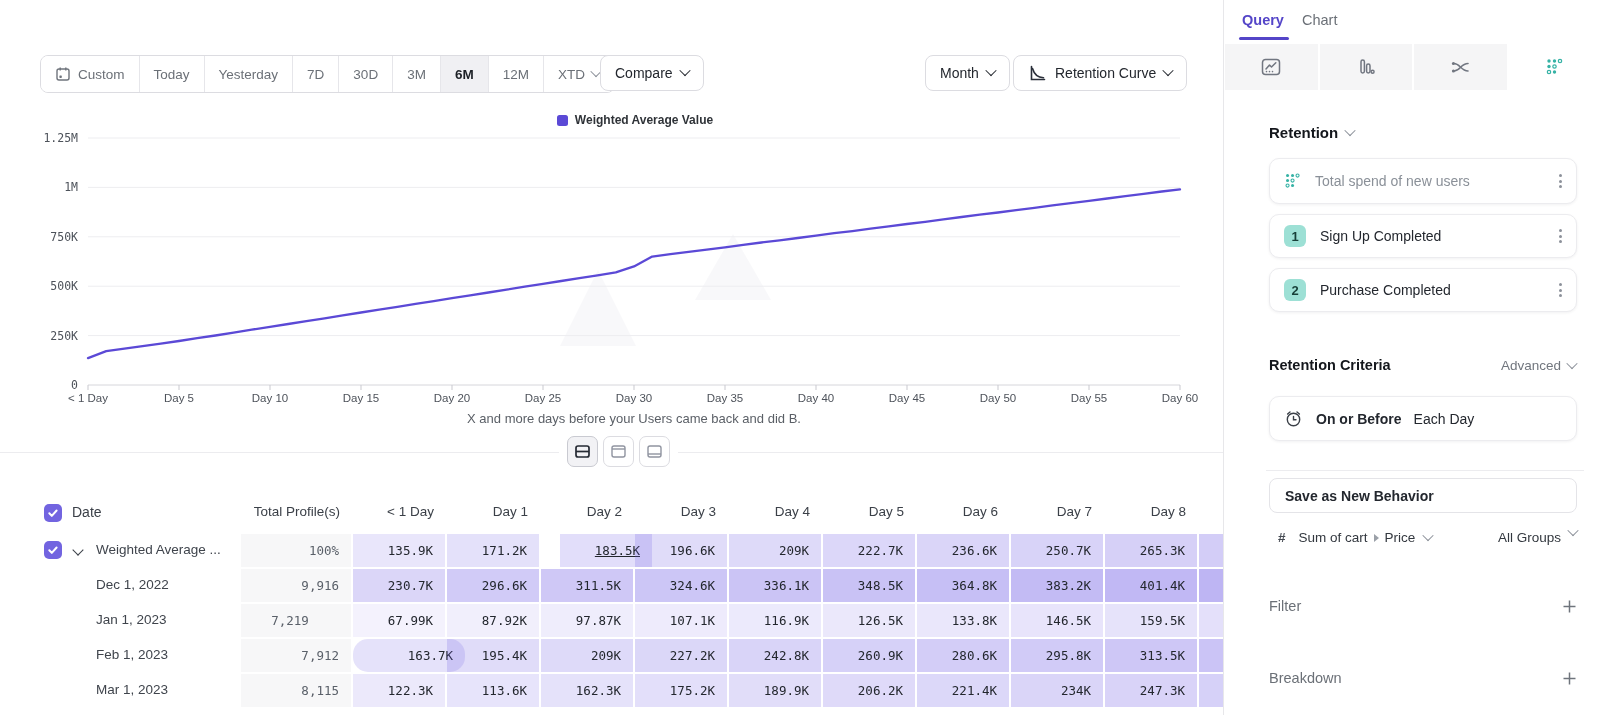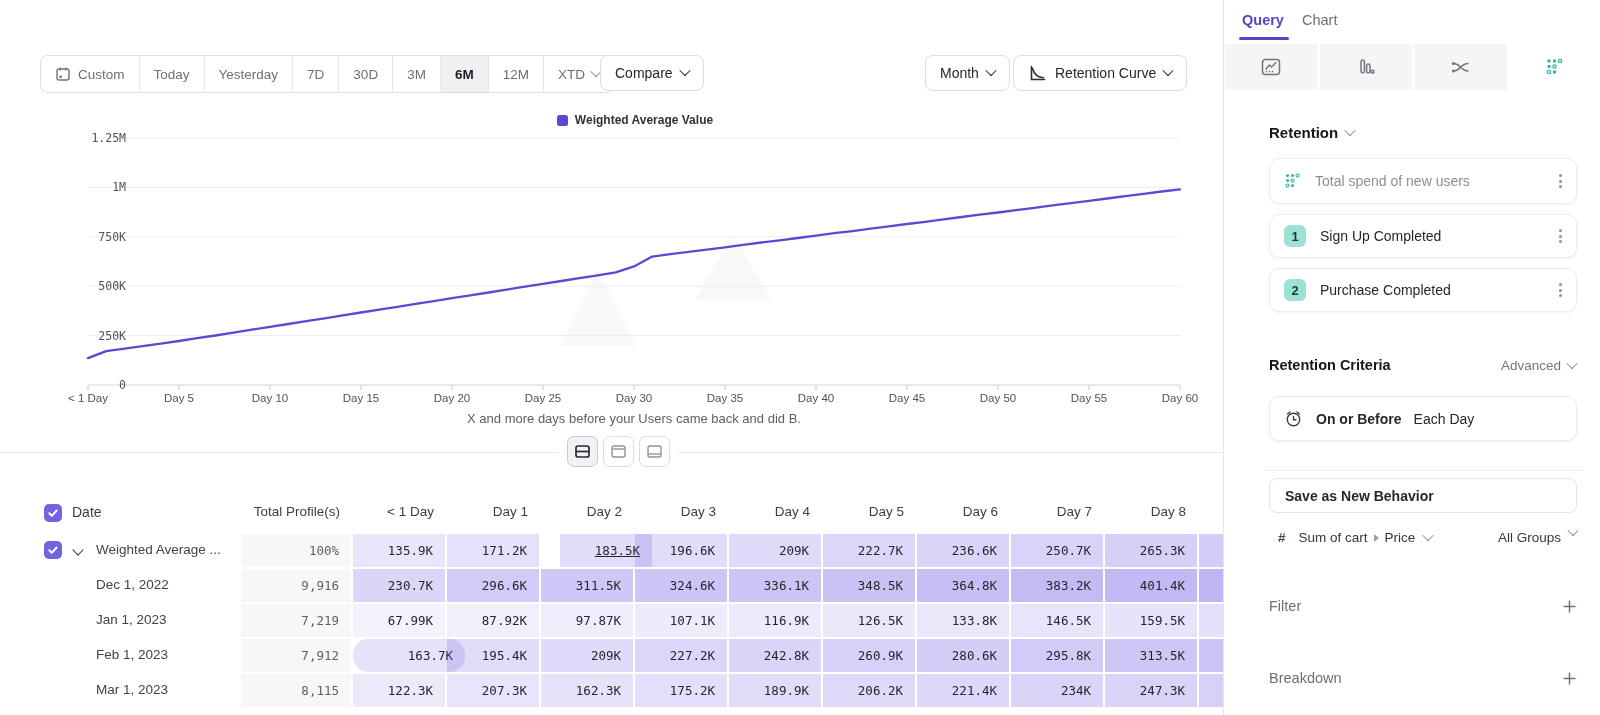--- a/index.html
+++ b/index.html
@@ -18,21 +18,21 @@
   .chev{display:inline-block;width:7px;height:7px;border-right:1.6px solid currentColor;border-bottom:1.6px solid currentColor;
     transform:rotate(45deg) translate(-1px,-1px);margin-top:-2px;}
   .chev.gray{color:#8a8f98;}
   
   .legend{position:absolute;left:50px;top:113px;width:1170px;display:flex;justify-content:center;align-items:center;gap:7px;}
   .legend .swatch{width:11px;height:11px;border-radius:2.5px;background:#6c59e2;}
   .legend .lbl{font-size:12px;font-weight:700;color:#2f3338;}
   
   .chart{position:absolute;left:0;top:130px;width:1223px;height:300px;}
   .chart svg{position:absolute;left:0;top:0;}
-  .ylab{position:absolute;left:0;width:78px;text-align:right;font:11.5px "DejaVu Sans Mono",monospace;color:#4d525a;margin-left:48px;}
+  .ylab{position:absolute;left:0;width:78px;text-align:right;font:11.5px "DejaVu Sans Mono",monospace;color:#4d525a;}
   .xlab{position:absolute;width:90px;text-align:center;font:11.5px "Liberation Sans",sans-serif;color:#4d525a;top:262px;}
   .x-caption{position:absolute;left:88px;top:281px;width:1092px;text-align:center;font-size:13px;color:#5a5f66;}
   .wm{position:absolute;background:#f3f3f6;opacity:.55;}
   .wm1{left:560px;top:140px;width:76px;height:76px;clip-path:polygon(50% 0,0 100%,100% 100%);}
   .wm2{left:695px;top:104px;width:76px;height:66px;clip-path:polygon(50% 0,0 100%,100% 100%);}
   
   .mid-divider{position:absolute;left:0;top:452px;width:1223px;height:1px;background:#ececef;}
   .toggle-group{position:absolute;left:559px;top:434px;display:flex;gap:5px;background:#fff;padding:2px 8px;border-radius:8px;}
   .toggle-btn{width:31px;height:31px;border:1px solid #dcdce1;border-radius:7px;background:#fff;display:flex;
     align-items:center;justify-content:center;cursor:pointer;padding:0;}
@@ -265,21 +265,21 @@
         <span class="cell heat" style="left: 635px; width: 92px; background: rgba(113, 94, 229, 0.357);">324.6K</span>
         <span class="cell heat" style="left: 729px; width: 92px; background: rgba(113, 94, 229, 0.37);">336.1K</span>
         <span class="cell heat" style="left: 823px; width: 92px; background: rgba(113, 94, 229, 0.38);">348.5K</span>
         <span class="cell heat" style="left: 917px; width: 92px; background: rgba(113, 94, 229, 0.4);">364.8K</span>
         <span class="cell heat" style="left: 1011px; width: 92px; background: rgba(113, 94, 229, 0.42);">383.2K</span>
         <span class="cell heat" style="left: 1105px; width: 92px; background: rgba(113, 94, 229, 0.44);">401.4K</span>
         <span class="cell heat" style="left: 1199px; width: 25px; padding-right: 0px; background: rgba(113, 94, 229, 0.46);"></span>
       </div>
       <div class="trow" style="top: 109px;">
         <span class="row-label" style="left: 96px;">Jan 1, 2023</span>
-        <span class="cell total" style="left: 241px; width: 110px;">7,219</span>
+        <span class="cell total" style="left: 241px; width: 110px; text-align: center;">7,219</span>
         <span class="cell heat" style="left: 353px; width: 92px; background: rgba(113, 94, 229, 0.08);">67.99K</span>
         <span class="cell heat" style="left: 447px; width: 92px; background: rgba(113, 94, 229, 0.1);">87.92K</span>
         <span class="cell heat" style="left: 541px; width: 92px; background: rgba(113, 94, 229, 0.11);">97.87K</span>
         <span class="cell heat" style="left: 635px; width: 92px; background: rgba(113, 94, 229, 0.12);">107.1K</span>
         <span class="cell heat" style="left: 729px; width: 92px; background: rgba(113, 94, 229, 0.133);">116.9K</span>
         <span class="cell heat" style="left: 823px; width: 92px; background: rgba(113, 94, 229, 0.14);">126.5K</span>
         <span class="cell heat" style="left: 917px; width: 92px; background: rgba(113, 94, 229, 0.15);">133.8K</span>
         <span class="cell heat" style="left: 1011px; width: 92px; background: rgba(113, 94, 229, 0.165);">146.5K</span>
         <span class="cell heat" style="left: 1105px; width: 92px; background: rgba(113, 94, 229, 0.176);">159.5K</span>
         <span class="cell heat" style="left: 1199px; width: 25px; padding-right: 0px; background: rgba(113, 94, 229, 0.192);"></span>
@@ -295,21 +295,21 @@
         <span class="cell heat" style="left: 823px; width: 92px; background: rgba(113, 94, 229, 0.286);">260.9K</span>
         <span class="cell heat" style="left: 917px; width: 92px; background: rgba(113, 94, 229, 0.31);">280.6K</span>
         <span class="cell heat" style="left: 1011px; width: 92px; background: rgba(113, 94, 229, 0.325);">295.8K</span>
         <span class="cell heat" style="left: 1105px; width: 92px; background: rgba(113, 94, 229, 0.345);">313.5K</span>
         <span class="cell heat" style="left: 1199px; width: 25px; padding-right: 0px; background: rgba(113, 94, 229, 0.365);"></span>
       </div>
       <div class="trow" style="top: 179px;">
         <span class="row-label" style="left: 96px;">Mar 1, 2023</span>
         <span class="cell total" style="left: 241px; width: 110px;">8,115</span>
         <span class="cell heat" style="left: 353px; width: 92px; background: rgba(113, 94, 229, 0.137);">122.3K</span>
-        <span class="cell heat" style="left: 447px; width: 92px; background: rgba(113, 94, 229, 0.17);">207.3K</span>
+        <span class="cell heat" style="left: 447px; width: 92px; background: rgba(113, 94, 229, 0.17);">113.6K</span>
         <span class="cell heat" style="left: 541px; width: 92px; background: rgba(113, 94, 229, 0.18);">162.3K</span>
         <span class="cell heat" style="left: 635px; width: 92px; background: rgba(113, 94, 229, 0.196);">175.2K</span>
         <span class="cell heat" style="left: 729px; width: 92px; background: rgba(113, 94, 229, 0.21);">189.9K</span>
         <span class="cell heat" style="left: 823px; width: 92px; background: rgba(113, 94, 229, 0.227);">206.2K</span>
         <span class="cell heat" style="left: 917px; width: 92px; background: rgba(113, 94, 229, 0.243);">221.4K</span>
         <span class="cell heat" style="left: 1011px; width: 92px; background: rgba(113, 94, 229, 0.26);">234K</span>
         <span class="cell heat" style="left: 1105px; width: 92px; background: rgba(113, 94, 229, 0.27);">247.3K</span>
         <span class="cell heat" style="left: 1199px; width: 25px; padding-right: 0px; background: rgba(113, 94, 229, 0.286);"></span>
       </div>
     </div>

